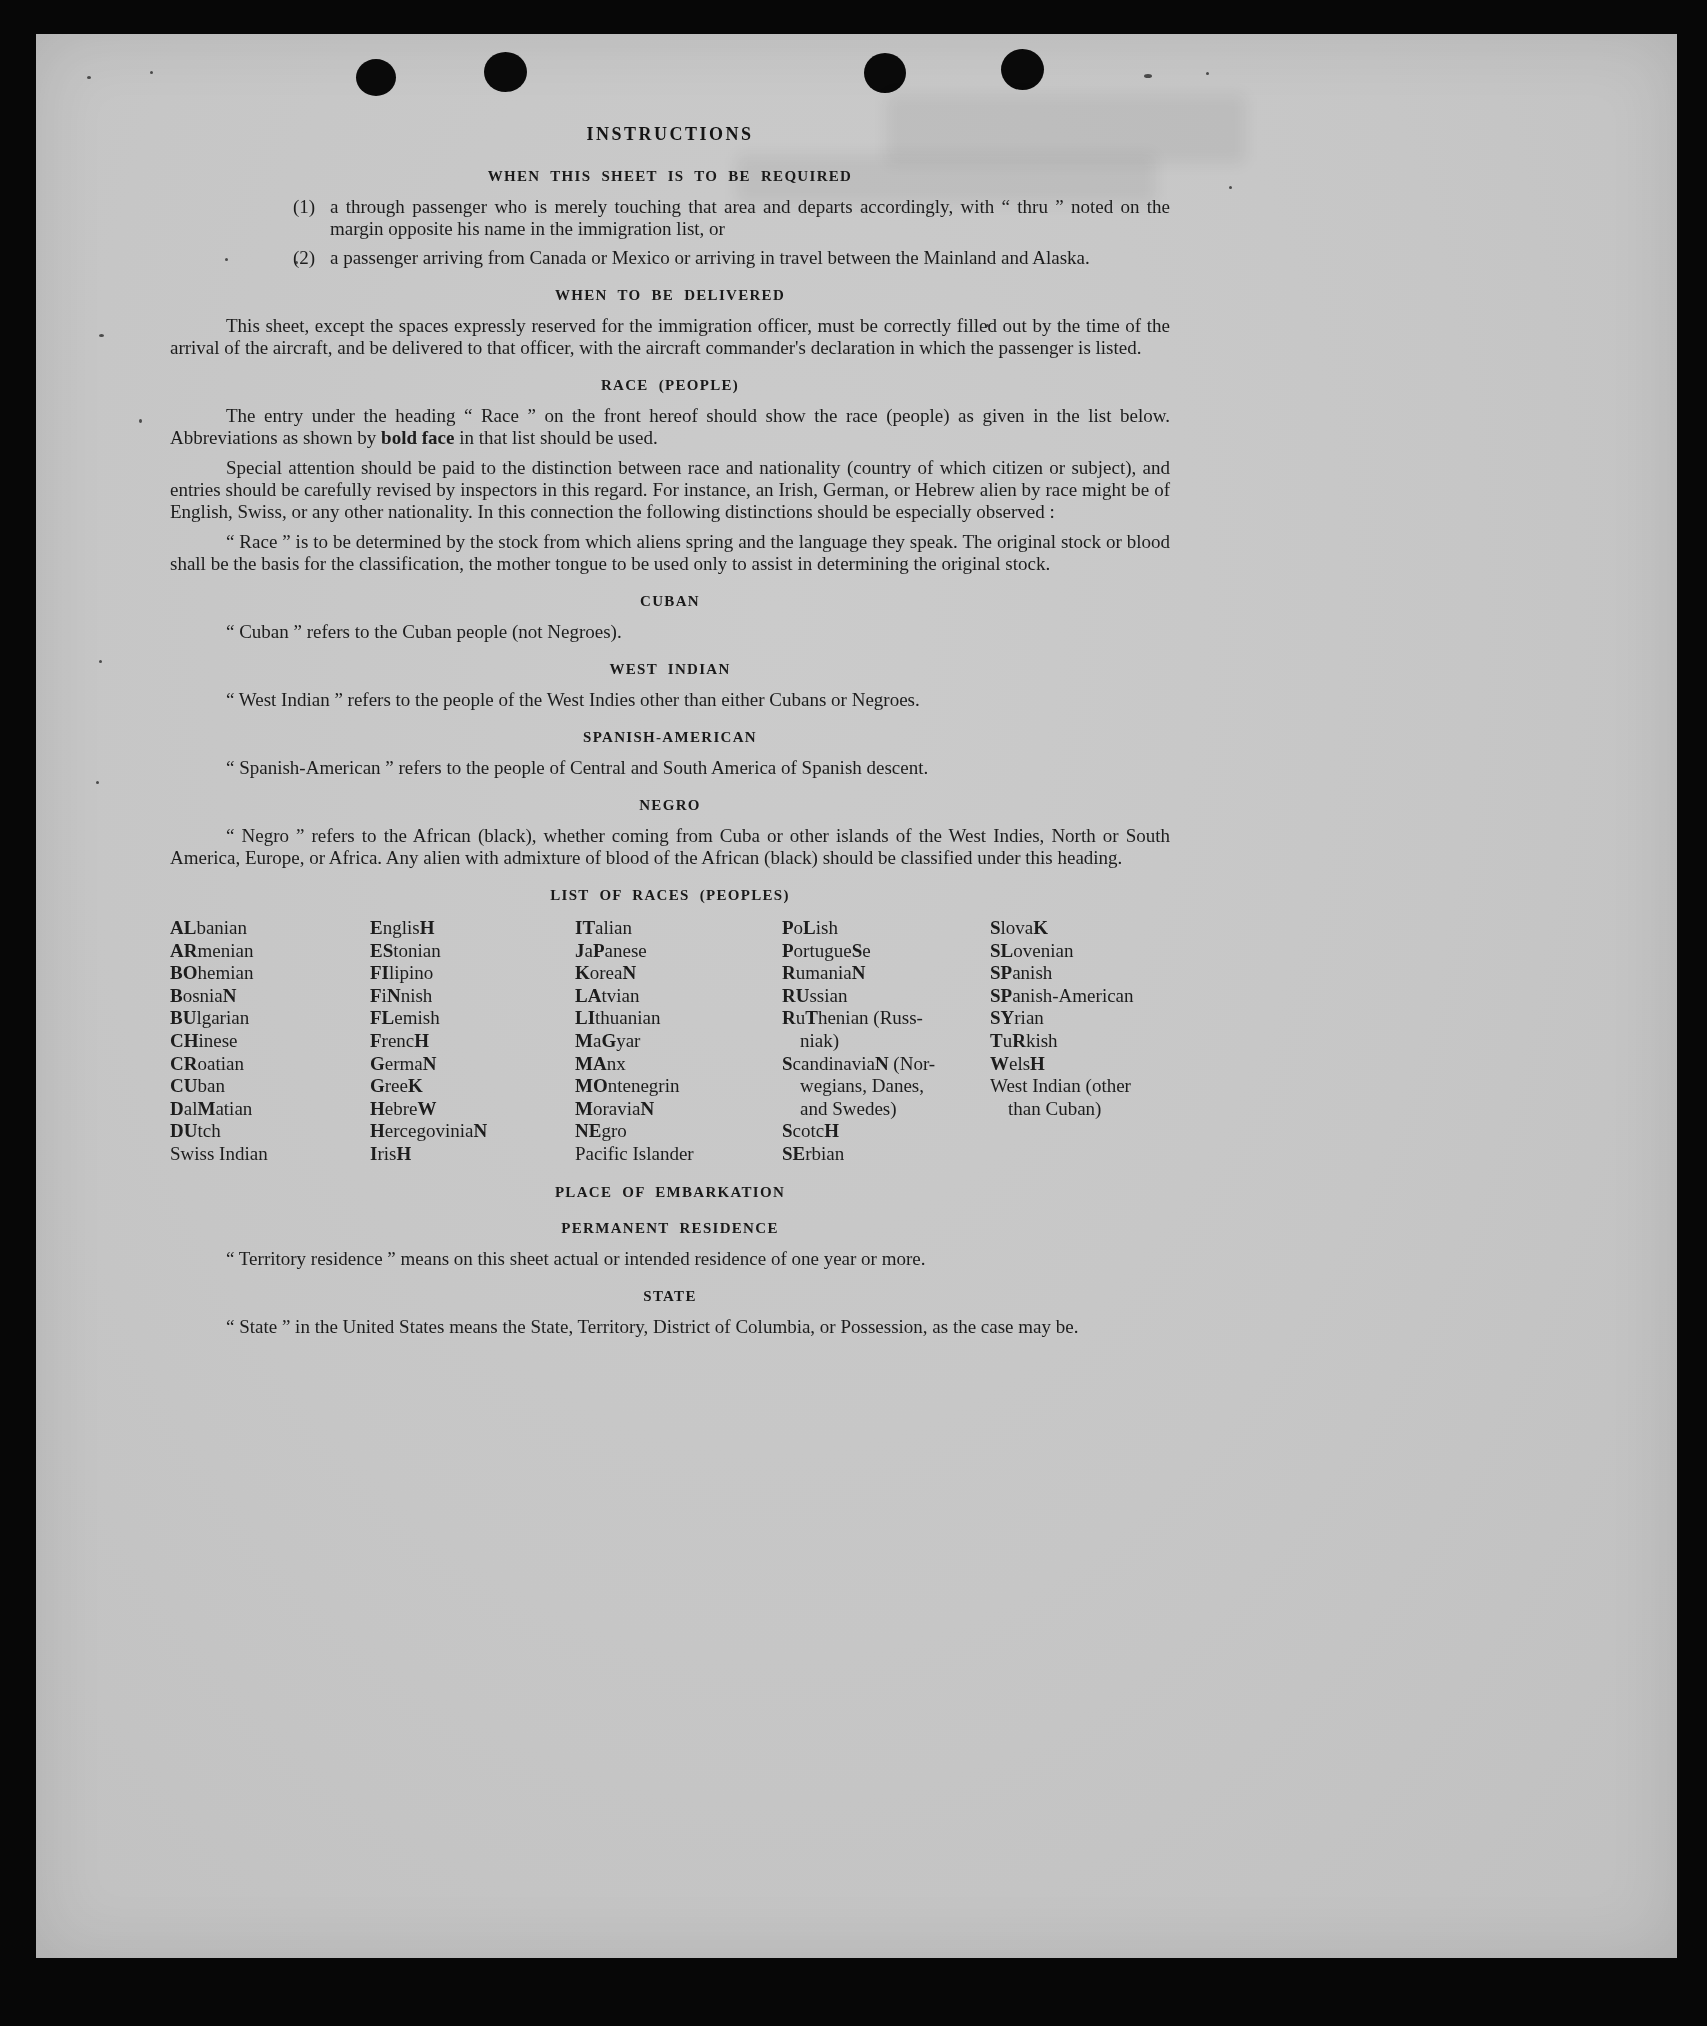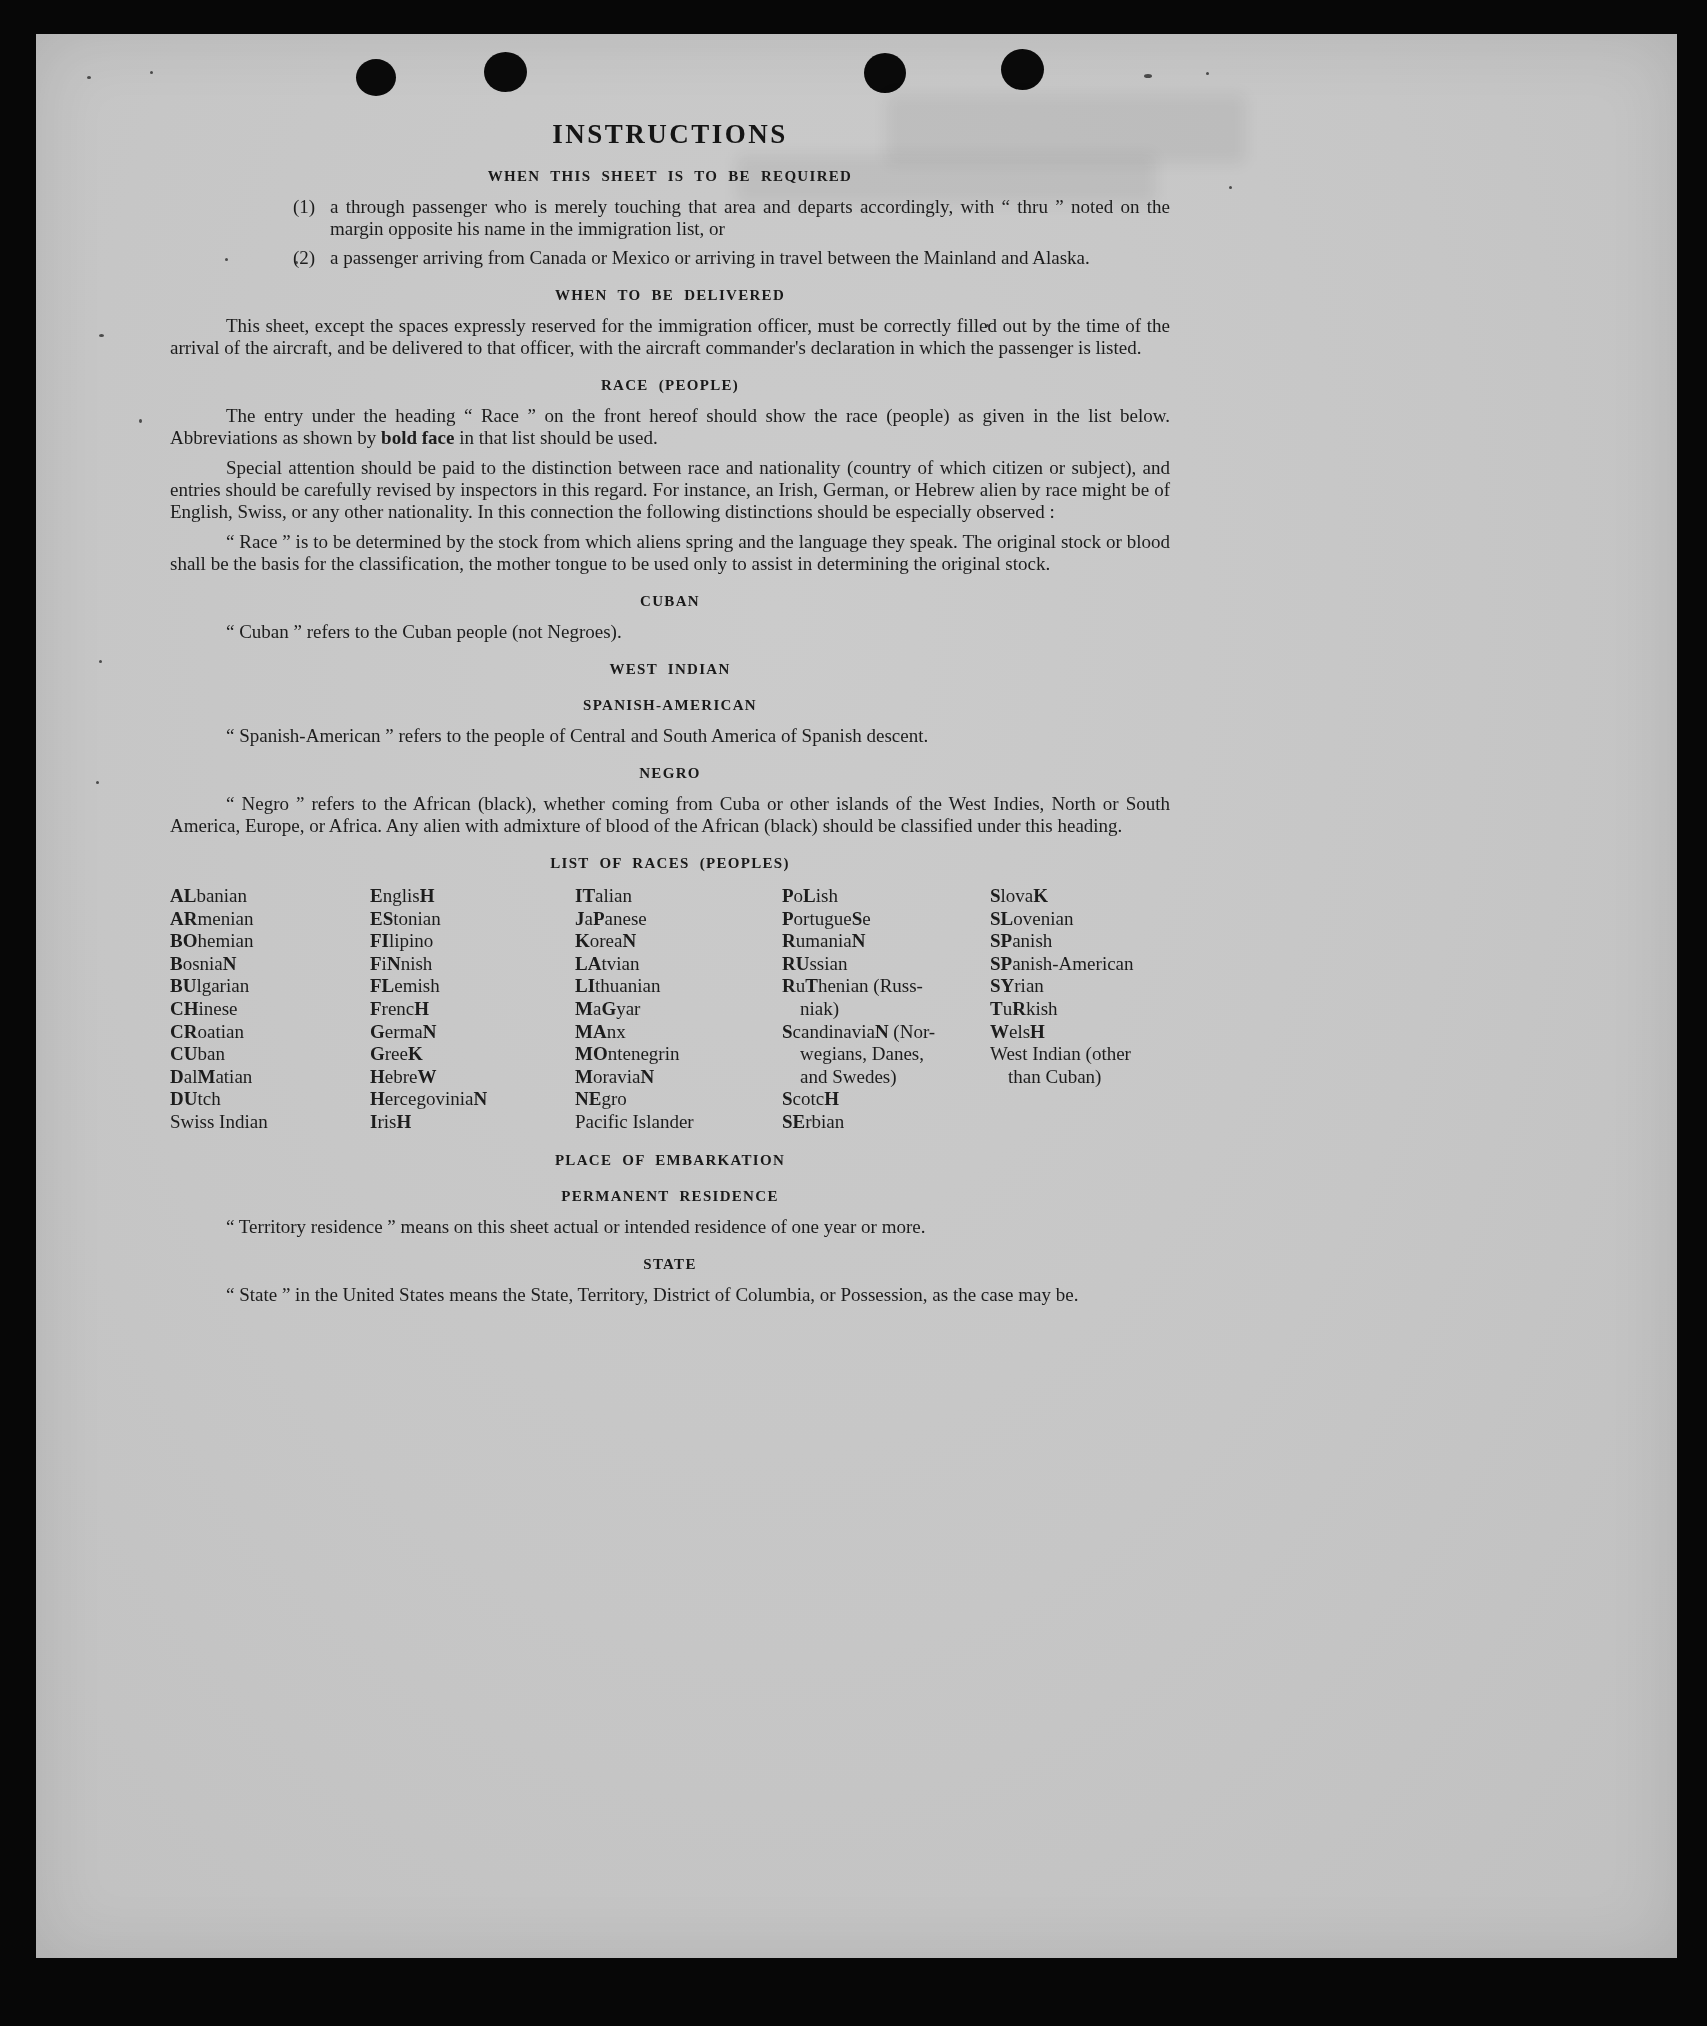--- a/index.html
+++ b/index.html
@@ -18,21 +18,21 @@
   }
   .hole{position:absolute;background:#0a0a0a;border-radius:50%;}
   .speck{position:absolute;background:#2a2a2a;border-radius:50%;opacity:.8;}
   .smudge{position:absolute;background:rgba(0,0,0,0.05);filter:blur(7px);border-radius:8px;}
   .content{
     position:absolute;left:134px;top:0;width:1000px;
     font-size:19px;line-height:22px;
   }
   .doc-title{
     margin-top:84px;
-    text-align:center;font-weight:bold;font-size:27px;line-height:32px;
+    text-align:center;font-weight:bold;font-size:18px;line-height:32px;
     letter-spacing:2.5px;word-spacing:4px;color:#151515;
   }
   .h{
     margin:16px 0 10px;
     text-align:center;font-weight:bold;font-size:15px;line-height:20px;
     letter-spacing:1.3px;word-spacing:5px;color:#1a1a1a;
   }
   .p{margin:8px 0 0;text-indent:56px;text-align:justify;}
   .nlist{margin:6px 0 0 123px;}
   .nitem{display:flex;margin-top:7px;}
@@ -95,20 +95,21 @@
 
     <div class="h">RACE (PEOPLE)</div>
     <p class="p">The entry under the heading “ Race ” on the front hereof should show the race (people) as given in the list below.  Abbreviations as shown by <b>bold face</b> in that list should be used.</p>
     <p class="p">Special attention should be paid to the distinction between race and nationality (country of which citizen or subject), and entries should be carefully revised by inspectors in this regard.  For instance, an Irish, German, or Hebrew alien by race might be of English, Swiss, or any other nationality.  In this connection the following distinctions should be especially observed :</p>
     <p class="p">“ Race ” is to be determined by the stock from which aliens spring and the language they speak.  The original stock or blood shall be the basis for the classification, the mother tongue to be used only to assist in determining the original stock.</p>
 
     <div class="h">CUBAN</div>
     <p class="p">“ Cuban ” refers to the Cuban people (not Negroes).</p>
 
     <div class="h">WEST INDIAN</div>
+    <p class="p">“ West Indian ” refers to the people of the West Indies other than either Cubans or Negroes.</p>
 
     <div class="h">SPANISH-AMERICAN</div>
     <p class="p">“ Spanish-American ” refers to the people of Central and South America of Spanish descent.</p>
 
     <div class="h">NEGRO</div>
     <p class="p">“ Negro ” refers to the African (black), whether coming from Cuba or other islands of the West Indies, North or South America, Europe, or Africa.  Any alien with admixture of blood of the African (black) should be classified under this heading.</p>
 
     <div class="h">LIST OF RACES (PEOPLES)</div>
     <div class="races" id="races">
         <div class="rcol">

